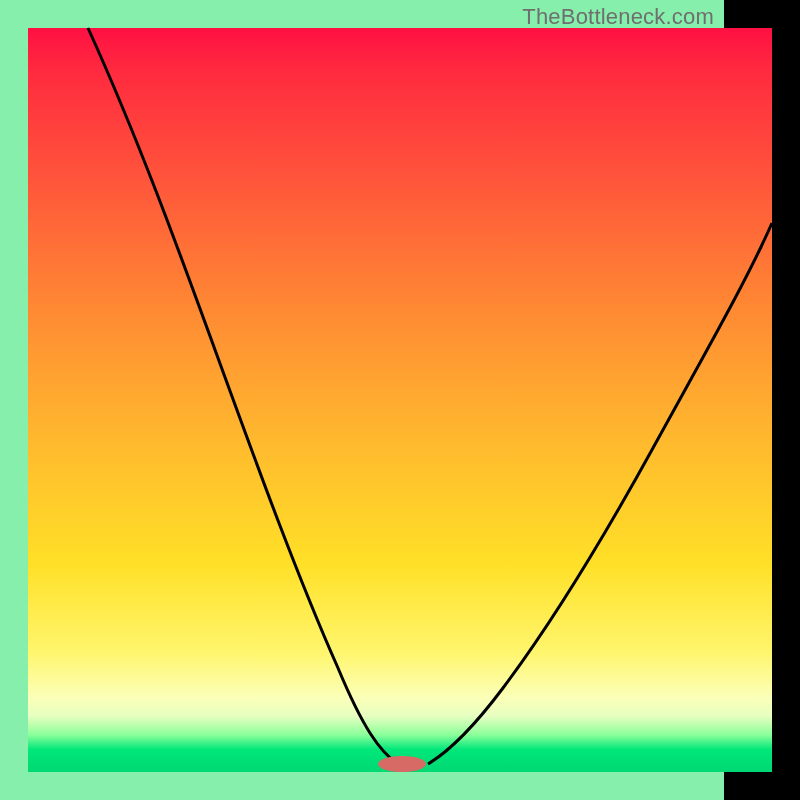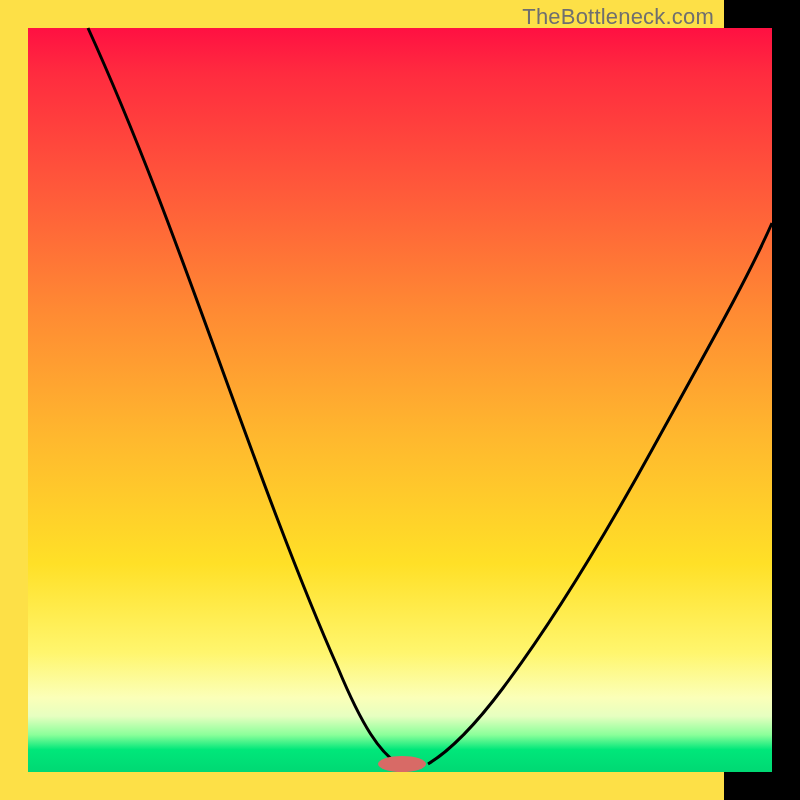--- a/index.html
+++ b/index.html
@@ -10,21 +10,21 @@
     background: #000;
     overflow: hidden;
     font-family: Arial, Helvetica, sans-serif;
   }
   .frame {
     position: absolute;
     left: 0;
     top: 0;
     width: 724px;
     height: 800px;
-    background: #fde047;
+    background: #86efac;
   }
   .plot {
     position: absolute;
     left: 28px;
     top: 28px;
     width: 744px;
     height: 744px;
     
     background: linear-gradient(
       to bottom,

